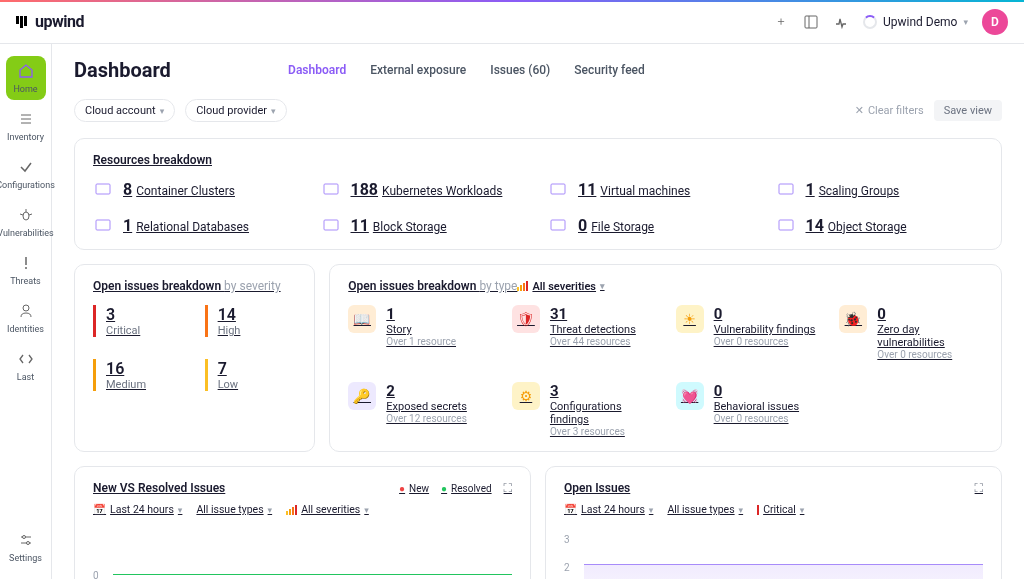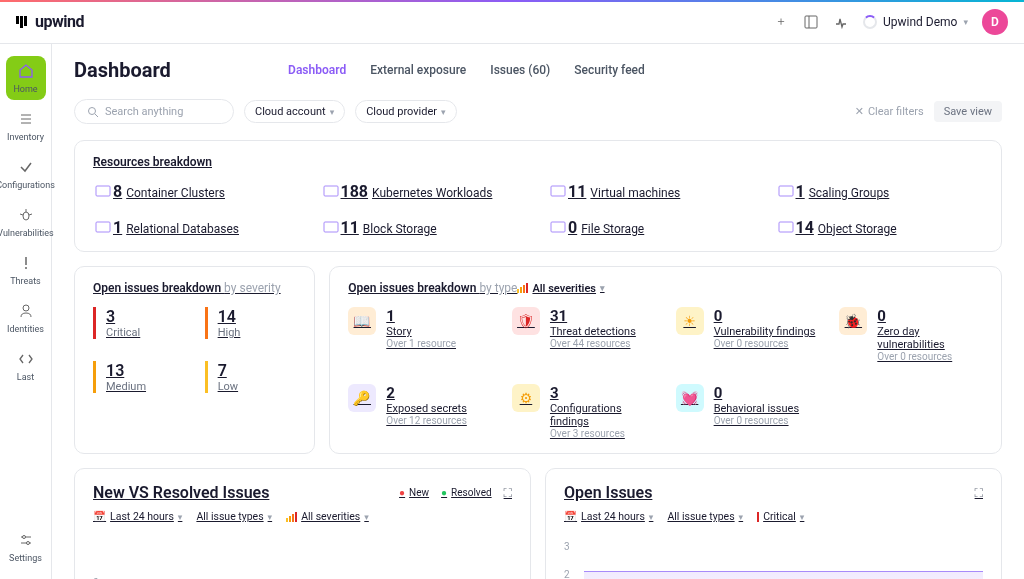--- a/index.html
+++ b/index.html
@@ -28,21 +28,21 @@
 .tab.active { color:#8b5cf6; font-weight:600;}
 .filter-row { display:flex; align-items:center; gap:10px; margin-bottom:16px;}
 .search-box { display:flex; align-items:center; gap:6px; border:1px solid #e5e7eb; border-radius:18px; padding:5px 12px; width:160px; font-size:11px; color:#9ca3af;}
 .pill { display:flex; align-items:center; gap:4px; border:1px solid #e5e7eb; border-radius:14px; padding:4px 10px; font-size:11px; cursor:pointer;}
 .filter-actions { margin-left:auto; display:flex; gap:10px; align-items:center; font-size:11px;}
 .clear { color:#9ca3af; cursor:pointer; display:flex; align-items:center; gap:4px;}
 .save-view { background:#f3f4f6; padding:4px 10px; border-radius:4px; color:#6b7280; cursor:pointer;}
 .card { border:1px solid #e5e7eb; border-radius:10px; padding:14px 18px; margin-bottom:14px; background:#fff;text-decoration:underline;}
 .card-title { font-size:12px; font-weight:600; margin-bottom:12px;}
 .resources-grid { display:grid; grid-template-columns: repeat(4,1fr); row-gap:16px; column-gap:20px;}
-.resource-item { display:flex; align-items:center; font-size:12px;}
+.resource-item { display:flex; align-items:center; gap:10px; font-size:12px;}
 .resource-item .ricon { width:20px; height:20px; display:flex; align-items:center; justify-content:center; color:#8b5cf6;}
 .resource-item .count { font-weight:700; font-size:16px; margin-right:4px;}
 .row { display:flex; gap:14px; margin-bottom:14px;}
 .row > .card { margin-bottom:0; }
 .by-severity { width:26%; }
 .by-type { flex:1; }
 .section-header { display:flex; align-items:center; margin-bottom:12px;}
 .muted { color:#9ca3af; font-weight:400;}
 .sev-grid { display:grid; grid-template-columns:1fr 1fr; row-gap:22px; column-gap:20px;}
 .sev-item { border-left:3px solid; padding-left:10px;}
@@ -56,21 +56,21 @@
 .type-item { display:flex; gap:10px;}
 .type-item .ticon { width:28px; height:28px; border-radius:6px; display:flex; align-items:center; justify-content:center; font-size:14px; flex-shrink:0;}
 .type-item .num { font-size:15px; font-weight:700;}
 .type-item .lbl { font-size:11px; }
 .type-item .sub { font-size:10px; color:#9ca3af;}
 .all-sev { font-size:11px; display:flex; align-items:center; gap:4px; cursor:pointer; font-weight:600;}
 .bars-icon { display:inline-flex; align-items:flex-end; gap:1px; height:10px;}
 .bars-icon span { width:2px; display:inline-block;}
 .chart-card { flex:1; }
 .chart-header { display:flex; align-items:center; justify-content:space-between;}
-.chart-title { font-size:16px; font-weight:600;}
+.chart-title { font-size:12px; font-weight:600;}
 .legend { display:flex; gap:12px; font-size:10px; align-items:center;}
 .legend-item::before { content:'●'; margin-right:4px;}
 .legend-new::before{color:#ef4444;} .legend-resolved::before{color:#22c55e;}
 .expand-icon { cursor:pointer; color:#6b7280; font-size:12px;}
 .chart-filters { display:flex; gap:14px; font-size:10.5px; margin-top:8px; align-items:center;}
 .chart-filters .cf { display:flex; align-items:center; gap:4px; cursor:pointer;}
 .chart-area { margin-top:18px; position:relative; height:80px;}
 .y-label { position:absolute; left:0; font-size:10px; color:#9ca3af;}
 .line-zero { position:absolute; left:20px; right:0; top:40px; height:1px; background:#22c55e;}
 .area-fill { position:absolute; left:20px; right:0; top:10px; bottom:0; background:linear-gradient(180deg, rgba(139,92,246,0.12), rgba(139,92,246,0.02)); border-top:1px solid #a78bfa;}
@@ -197,29 +197,20 @@
       <div class="tabs">
         <div class="tab active">Dashboard</div>
         <div class="tab">External exposure</div>
         <div class="tab">Issues (60)</div>
         <div class="tab">Security feed</div>
       </div>
       <div style="width:100px;"></div>
     </div>
 
     <div class="filter-row">
-      <div class="search-box">
-        <span>
-            <svg width="12" height="12" viewBox="0 0 12 12">
-              <circle cx="5" cy="5" r="3.5" fill="none" stroke="#9ca3af"></circle>
-              <line x1="8" y1="8" x2="11" y2="11" stroke="#9ca3af"></line>
-            </svg>
-          </span>
-        <span>Search anything</span>
-      </div>
       <div class="pill">
           <span>Cloud account</span>
           <span class="chevron">▾</span>
         </div>
       <div class="pill">
           <span>Cloud provider</span>
           <span class="chevron">▾</span>
         </div>
       <div class="filter-actions">
         <div class="clear">
@@ -306,21 +297,21 @@
         <div class="sev-grid" id="sev-grid">
             <div class="sev-item sev-critical">
               <div class="num">3</div>
               <div class="lbl">Critical</div>
             </div>
             <div class="sev-item sev-high">
               <div class="num">14</div>
               <div class="lbl">High</div>
             </div>
             <div class="sev-item sev-medium">
-              <div class="num">13</div>
+              <div class="num">16</div>
               <div class="lbl">Medium</div>
             </div>
             <div class="sev-item sev-low">
               <div class="num">7</div>
               <div class="lbl">Low</div>
             </div>
           </div>
       </div>
       <div class="card by-type">
         <div class="section-header">

